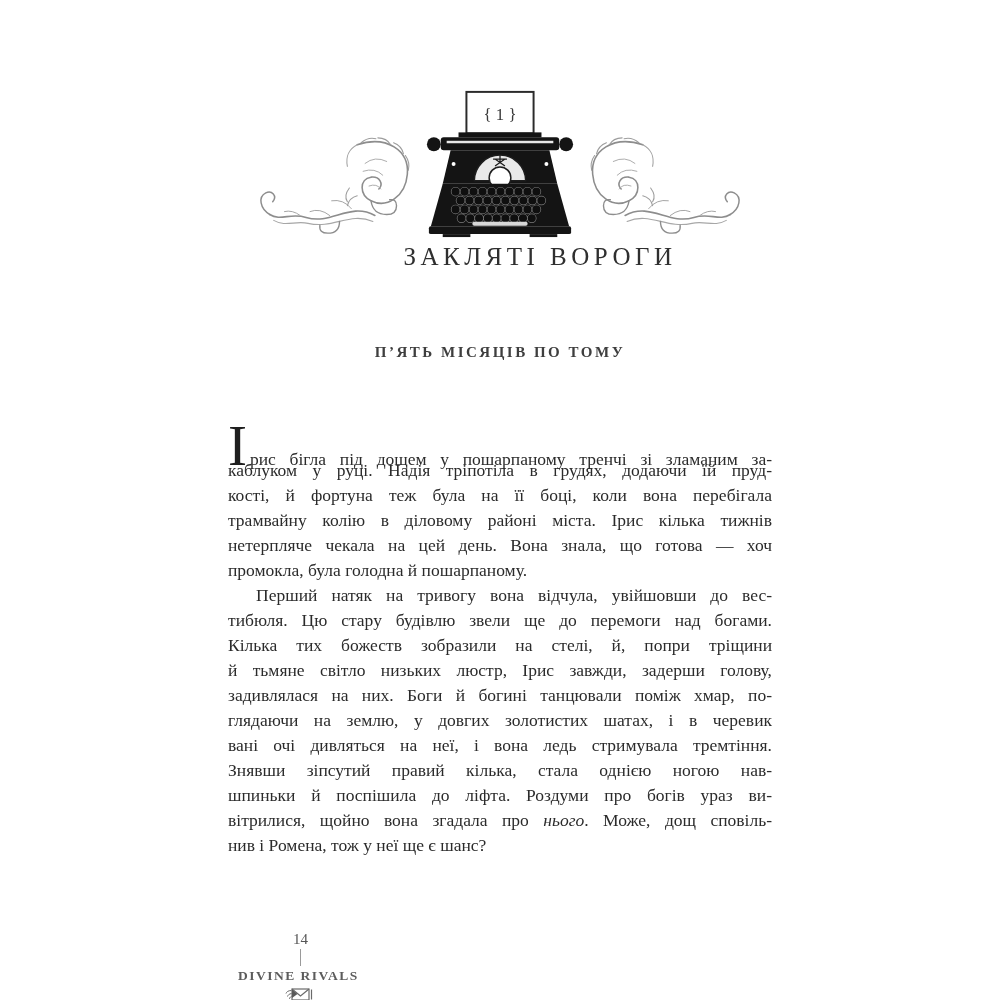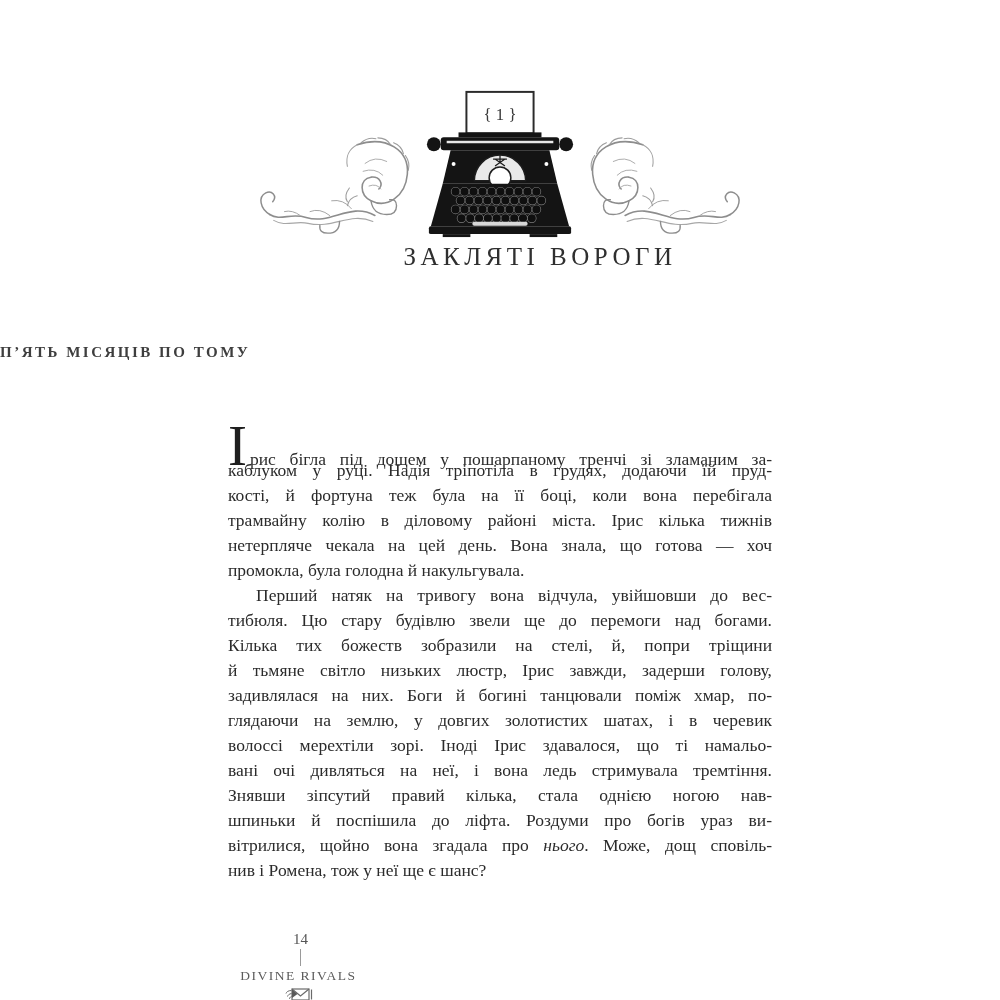--- a/index.html
+++ b/index.html
@@ -24,21 +24,21 @@
   .typewriter{width:158px;height:150px;}
   
   .chapter-title{
     position:absolute;top:243px;left:0;width:1000px;
     text-align:center;
     font-size:25px;letter-spacing:4.5px;
     color:#2f2f2f;font-weight:400;margin:0;padding-left:40px;
   }
   .chapter-subtitle{
     position:absolute;top:344px;left:0;width:1000px;
-    text-align:left;
+    text-align:center;
     font-size:15px;letter-spacing:2.5px;
     color:#3e3e3e;font-weight:600;margin:0;
   }
   
   .body-text{
     position:absolute;top:433px;left:228px;width:544px;
     font-size:17.5px;color:#2b2b2b;
   }
   .line{
     height:25px;line-height:25px;
@@ -66,21 +66,21 @@
     color:#5c5c5c;
     font-size:13.5px;letter-spacing:1.5px;
     line-height:20px;
     flex-direction:column;
   }
   .footer .page-num{font-size:15px;letter-spacing:0;color:#555;}
   .footer .sep{
     display:inline-block;width:1px;height:17px;
     background:#9a9a9a;margin:0 11px;
   }
-  .footer .book-title{margin-right:4px;}
+  .footer .book-title{margin-right:4px;font-weight:bold;}
   .footer .byline{margin-left:2px;}
   .footer-ornament{width:30px;height:17px;flex:0 0 auto;}
 </style>
 </head>
 <body>
 
 <div class="page">
 
   <div class="ornament-row">
 
@@ -154,28 +154,27 @@
 
   <h1 class="chapter-title">ЗАКЛЯТІ ВОРОГИ</h1>
   <h2 class="chapter-subtitle">П’ЯТЬ МІСЯЦІВ ПО ТОМУ</h2>
 
   <div class="body-text" id="body-text">
       <div class="line"><span class="initial">І</span>рис бігла під дощем у пошарпаному тренчі зі зламаним за-</div>
       <div class="line">каблуком у руці. Надія тріпотіла в грудях, додаючи їй пруд-</div>
       <div class="line">кості, й фортуна теж була на її боці, коли вона перебігала</div>
       <div class="line">трамвайну колію в діловому районі міста. Ірис кілька тижнів</div>
       <div class="line">нетерпляче чекала на цей день. Вона знала, що готова — хоч</div>
-      <div class="line para-end">промокла, була голодна й накульгувала.</div>
+      <div class="line para-end">промокла, була голодна й пошарпаному.</div>
       <div class="line indent">Перший натяк на тривогу вона відчула, увійшовши до вес-</div>
       <div class="line">тибюля. Цю стару будівлю звели ще до перемоги над богами.</div>
       <div class="line">Кілька тих божеств зобразили на стелі, й, попри тріщини</div>
       <div class="line">й тьмяне світло низьких люстр, Ірис завжди, задерши голову,</div>
       <div class="line">задивлялася на них. Боги й богині танцювали поміж хмар, по-</div>
       <div class="line">глядаючи на землю, у довгих золотистих шатах, і в черевик</div>
-      <div class="line">волоссі мерехтіли зорі. Іноді Ірис здавалося, що ті намальо-</div>
       <div class="line">вані очі дивляться на неї, і вона ледь стримувала тремтіння.</div>
       <div class="line">Знявши зіпсутий правий кілька, стала однією ногою нав-</div>
       <div class="line">шпиньки й поспішила до ліфта. Роздуми про богів ураз ви-</div>
       <div class="line">вітрилися, щойно вона згадала про <i>нього</i>. Може, дощ сповіль-</div>
       <div class="line para-end">нив і Ромена, тож у неї ще є шанс?</div>
     </div>
 
   <div class="footer">
     <span class="page-num">14</span>
     <span class="sep"></span>

